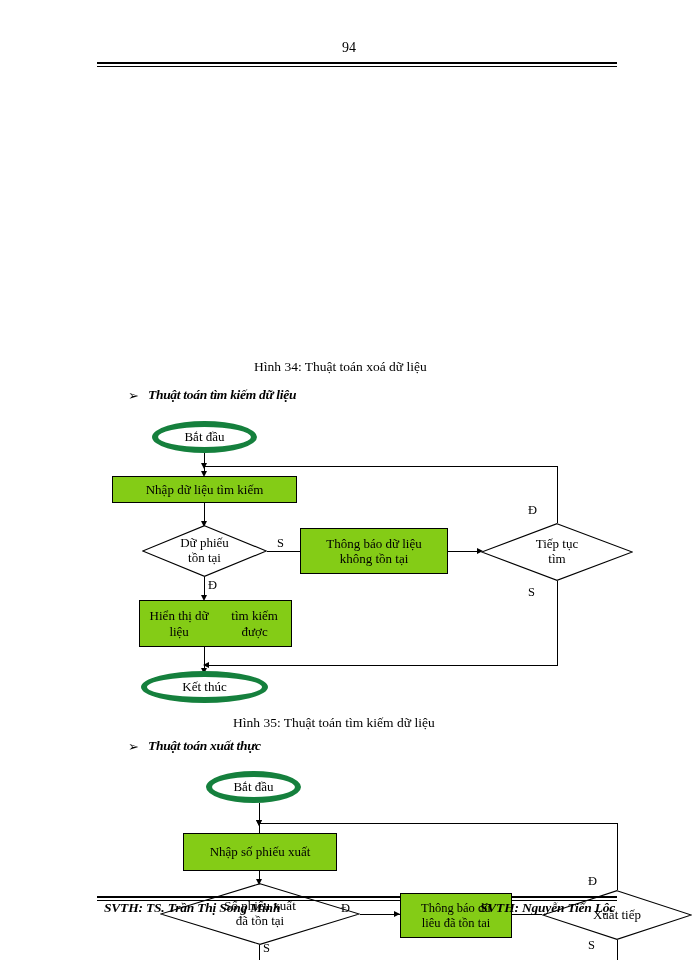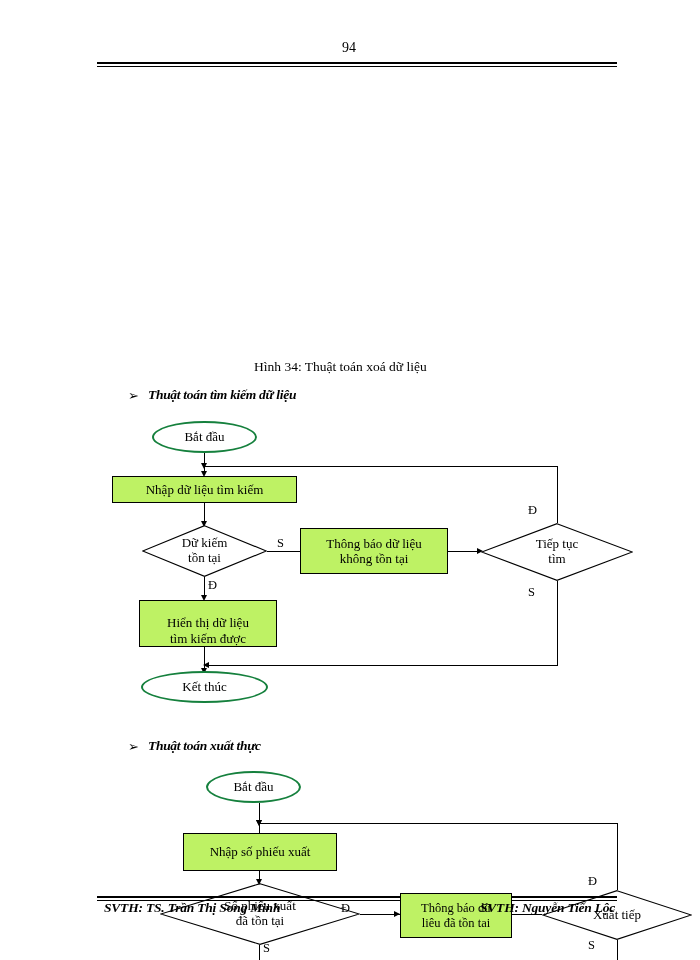--- a/index.html
+++ b/index.html
@@ -79,33 +79,33 @@
     font-size: 13px;
     line-height: 1;
   }
 
   
   .fc { position: absolute; }
 
   .node-box {
     position: absolute;
     border: 1px solid #000;
-    background: #bef264;
+    background: #84cc16;
     display: flex;
     align-items: center;
     justify-content: center;
     text-align: center;
     font-size: 13px;
     line-height: 1.18;
     box-sizing: border-box;
     z-index: 5;
   }
   .node-ellipse {
     position: absolute;
-    border: 2px solid #15803d;
+    border: 6px solid #15803d;
     border-radius: 50%;
     background: #fff;
     display: flex;
     align-items: center;
     justify-content: center;
     text-align: center;
     font-size: 13px;
     box-sizing: border-box;
     z-index: 5;
   }
@@ -228,21 +228,21 @@
 
     <div class="ln-v" style="left:204px; top:503px; height:21px;"></div>
     <div class="arrow arrow-down" style="left:201px; top:521px;"></div>
 
     <div class="node-diamond" style="left:142px; top:525px; width:125px; height:52px;">
       <svg class="dia-shape" viewBox="0 0 125 52" preserveAspectRatio="none">
         <polygon points="62.5,0.7 124.3,26 62.5,51.3 0.7,26" fill="#fff" stroke="#000" stroke-width="1.1"></polygon>
       </svg>
       <div class="dia-label">
         <div>
-          <div>Dữ kiếm</div>
+          <div>Dữ phiếu</div>
           <div>tồn tại</div>
         </div>
       </div>
     </div>
 
     <div class="ln-h" style="left:267px; top:551px; width:33px;"></div>
     <div class="edge-label" style="left:277px; top:536px;">S</div>
 
     <div class="node-box" style="left:300px; top:528px; width:148px; height:46px; flex-direction:column;">
       <div>Thông báo dữ liệu</div>
@@ -270,33 +270,34 @@
 
     <div class="ln-v" style="left:557px; top:581px; height:84px;"></div>
     <div class="edge-label" style="left:528px; top:585px;">S</div>
     <div class="ln-h" style="left:204px; top:665px; width:354px;"></div>
     <div class="arrow arrow-left" style="left:203px; top:662px;"></div>
 
     <div class="ln-v" style="left:204px; top:577px; height:22px;"></div>
     <div class="edge-label" style="left:208px; top:578px;">Đ</div>
     <div class="arrow arrow-down" style="left:201px; top:595px;"></div>
 
-    <div class="node-box" style="left:139px; top:600px; width:138px; height:47px; flex-direction:column;justify-content:flex-end;">
+    <div class="node-box" style="left:139px; top:600px; width:153px; height:47px; flex-direction:row;">
       <div>Hiển thị dữ liệu</div>
       <div>tìm kiếm  được</div>
     </div>
 
     <div class="ln-v" style="left:204px; top:647px; height:24px;"></div>
     <div class="arrow arrow-down" style="left:201px; top:668px;"></div>
 
     <div class="node-ellipse" style="left:141px; top:671px; width:127px; height:32px;">
       <span>Kết thúc</span>
     </div>
   </div>
 
+  <div class="caption" style="left:233px; top:715px;">Hình 35:  Thuật toán tìm kiếm  dữ liệu</div>
 
   <div class="bullet-mark" style="left:128px; top:740px;">➢</div>
   <div class="bullet-head" style="left:148px; top:738px;">Thuật toán xuất  thực</div>
 
   <div class="fc">
 
     <div class="node-ellipse" style="left:206px; top:771px; width:95px; height:32px;">
       <span>Bắt đầu</span>
     </div>
 

